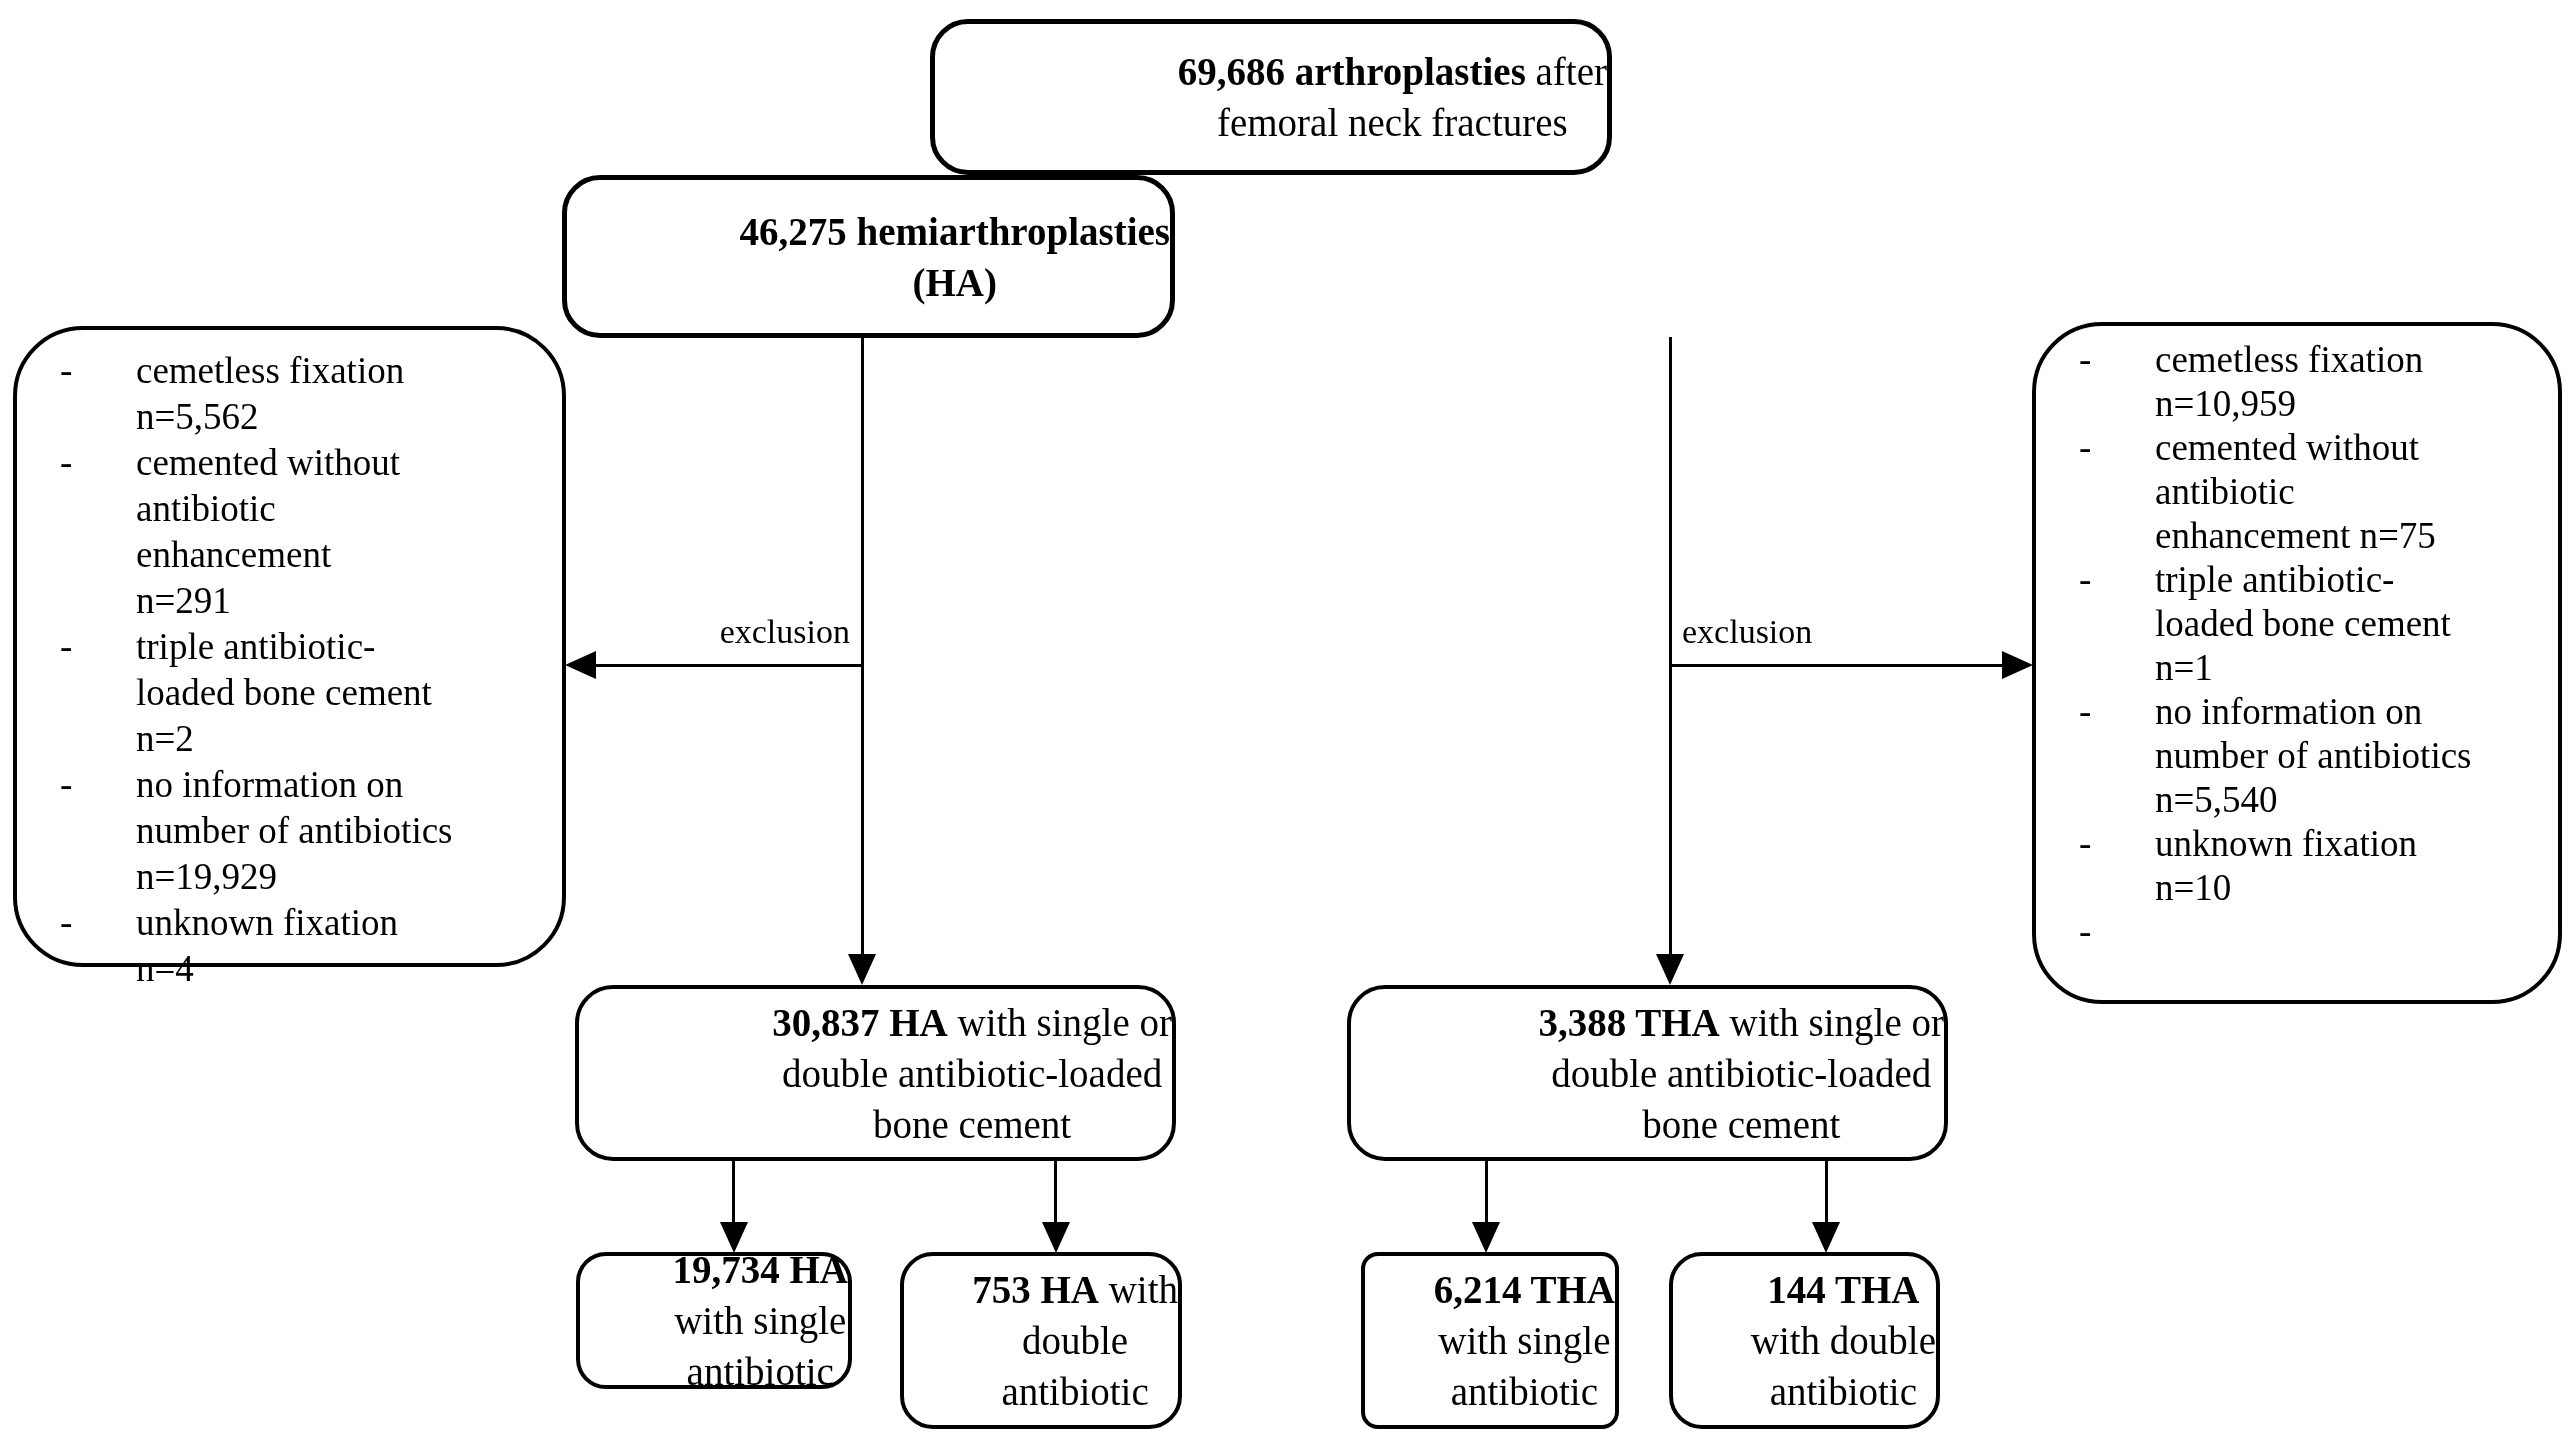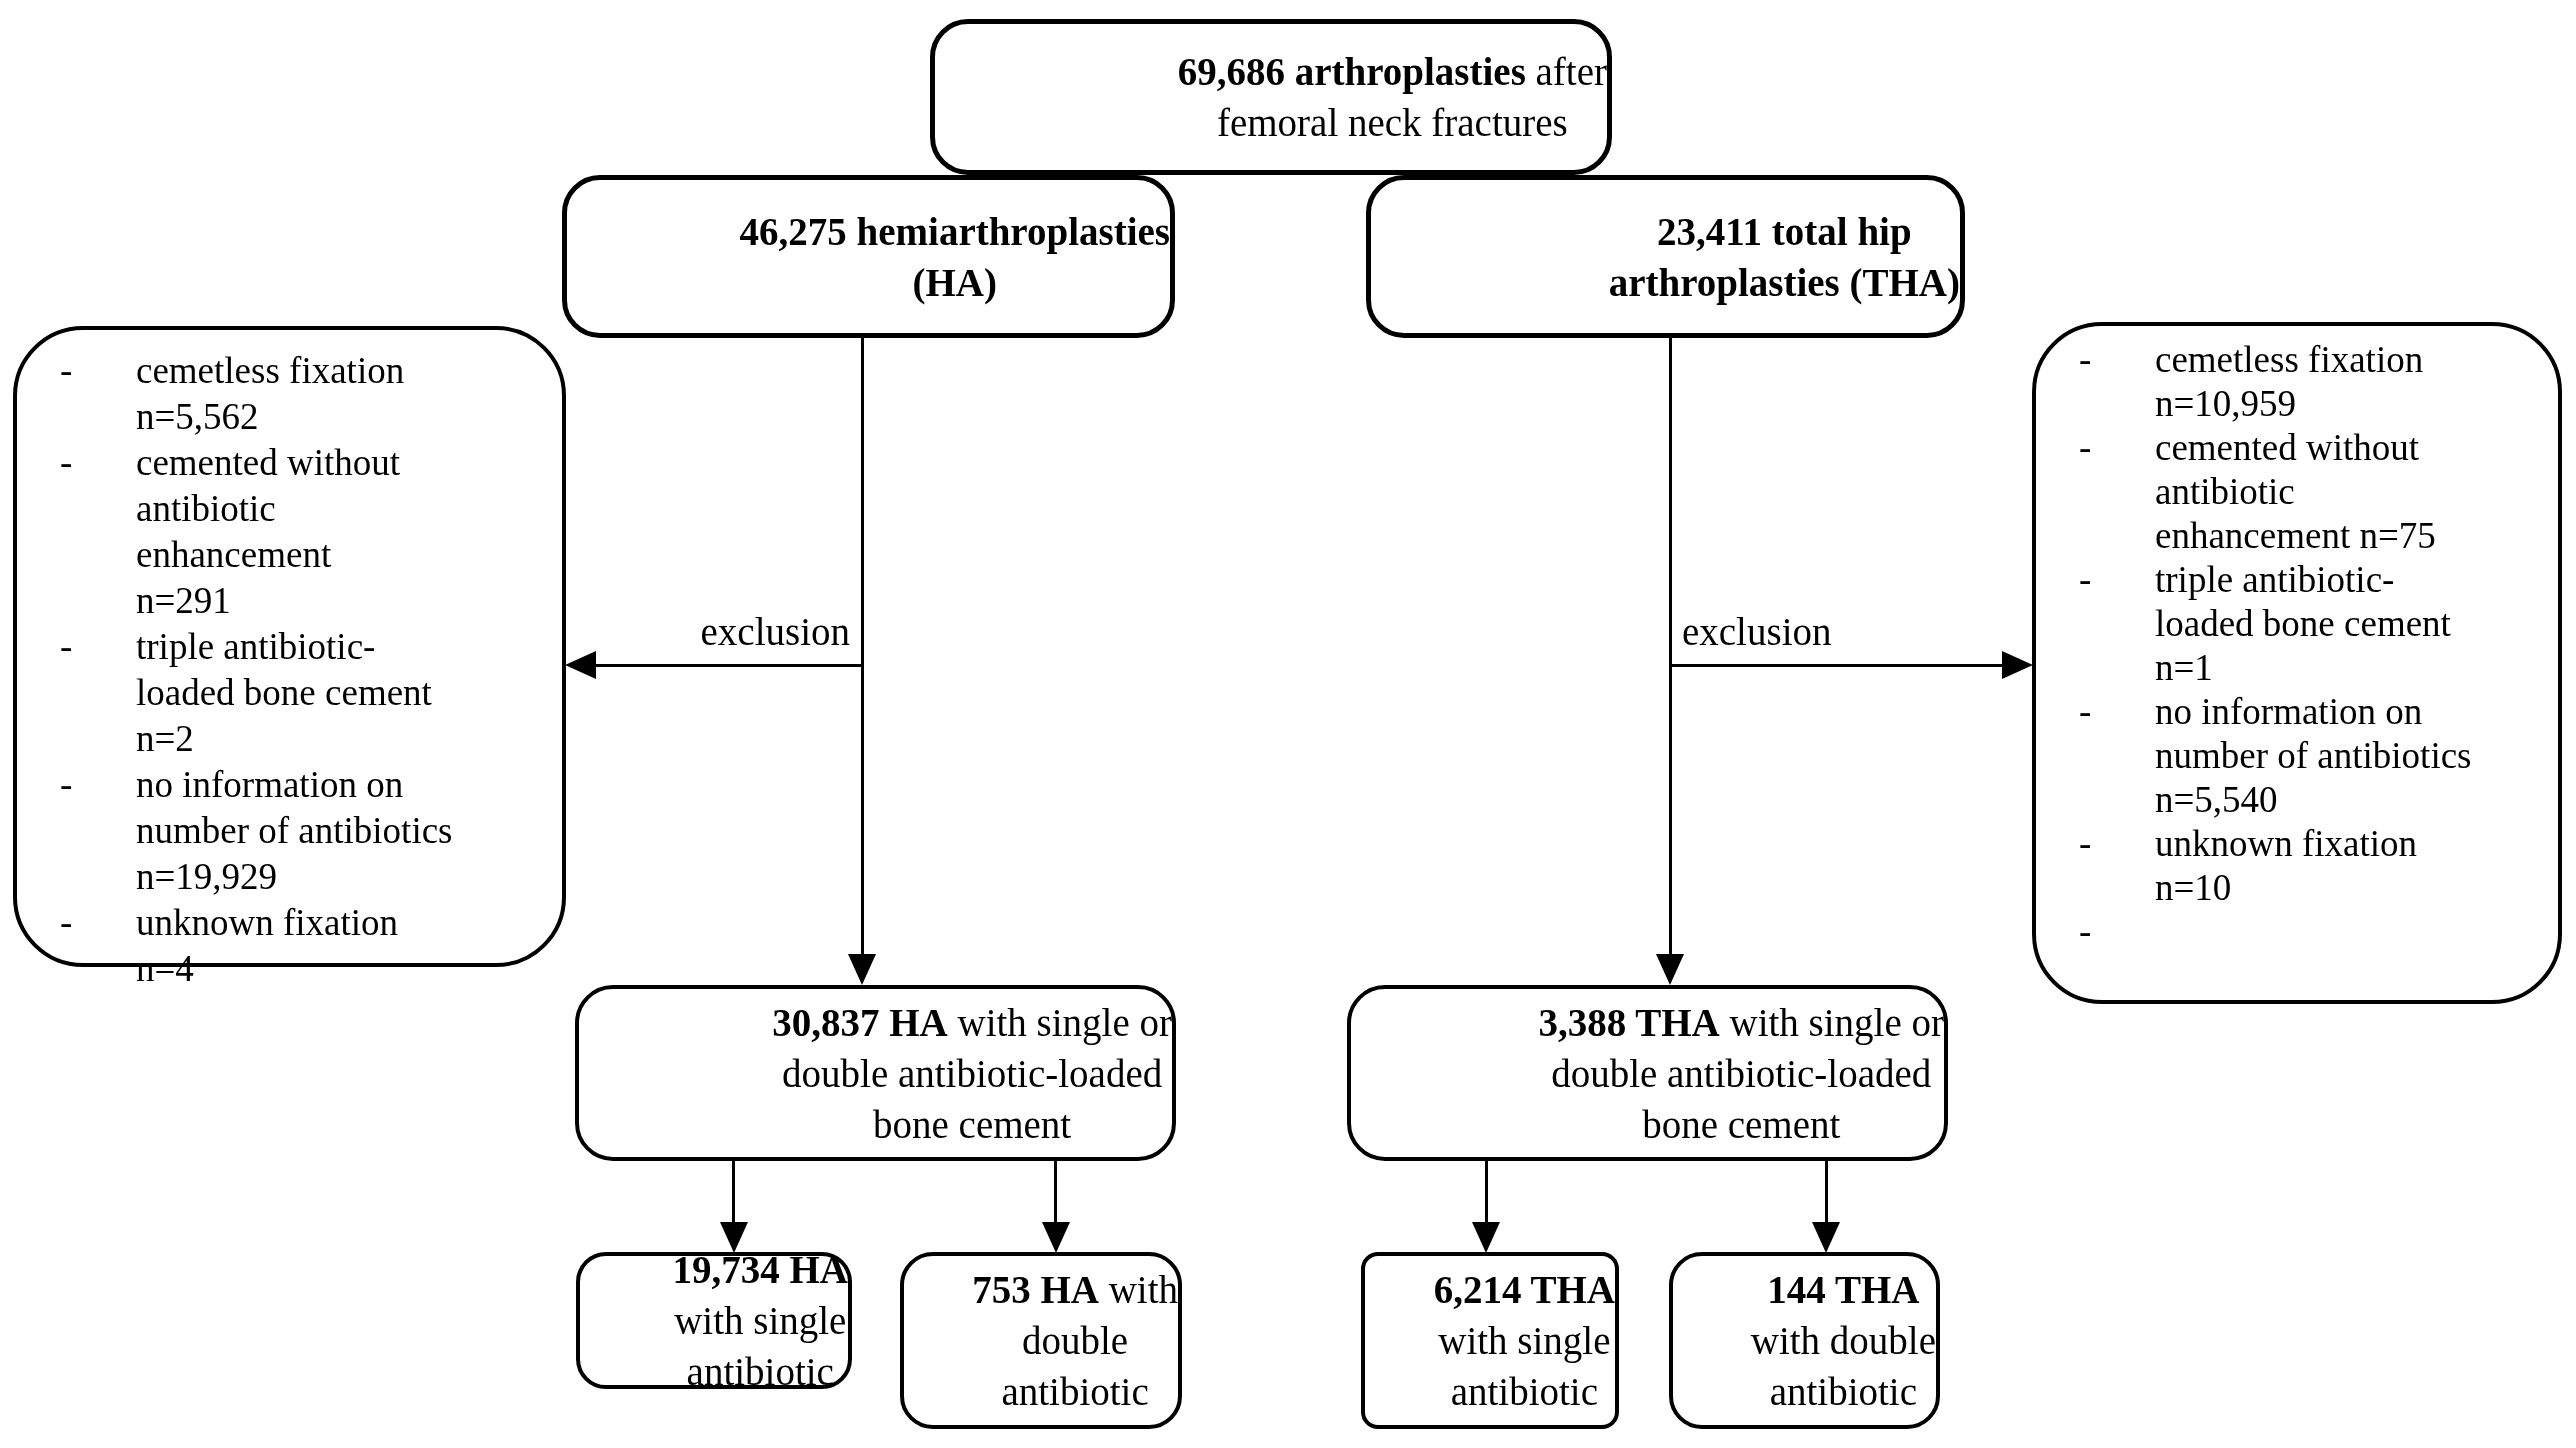--- a/index.html
+++ b/index.html
@@ -44,21 +44,21 @@
   .excl-right{line-height:44px;padding-top:11.5px;}
   
   .vline{position:absolute;width:3.3px;background:#000;}
   .hline{position:absolute;height:3.3px;background:#000;}
   .ah{position:absolute;width:0;height:0;}
   .ah-down{border-left:14px solid transparent;border-right:14px solid transparent;border-top:31px solid #000;}
   .ah-left{border-top:14px solid transparent;border-bottom:14px solid transparent;border-right:31px solid #000;}
   .ah-right{border-top:14px solid transparent;border-bottom:14px solid transparent;border-left:31px solid #000;}
   .excl-label{
     position:absolute;
-    font-size:39px;
+    font-size:34px;
     line-height:46px;
   }
 </style>
 </head>
 <body>
 
 <div class="canvas">
 
   <div class="vline" style="left:861px;top:337px;height:619px;"></div>
   <div class="ah ah-down" style="left:848px;top:954px;"></div>
@@ -83,24 +83,20 @@
   <div class="excl-label" style="left:1682px;top:609px;width:353px;text-align:left;">exclusion</div>
 
   <div class="node" style="left:930px;top:19px;width:682px;height:156px;">
     <div class="txt"><span class="b">69,686 arthroplasties</span><span> after
 femoral neck fractures</span></div>
   </div>
 
   <div class="node" style="left:562px;top:175px;width:613px;height:163px;">
     <div class="txt"><span class="b">46,275 hemiarthroplasties
 (HA)</span><span></span></div>
-  </div>
-  <div class="node" style="left:1366px;top:175px;width:599px;height:163px;">
-    <div class="txt"><span class="b">23,411 total hip
-arthroplasties (THA)</span><span></span></div>
   </div>
 
   <div class="excl excl-left" style="left:13px;top:326px;width:553px;height:641px;">
     <div class="item">
         <span class="dash">-</span>
         <span class="itxt">cemetless fixation
 n=5,562</span>
       </div>
     <div class="item">
         <span class="dash">-</span>

